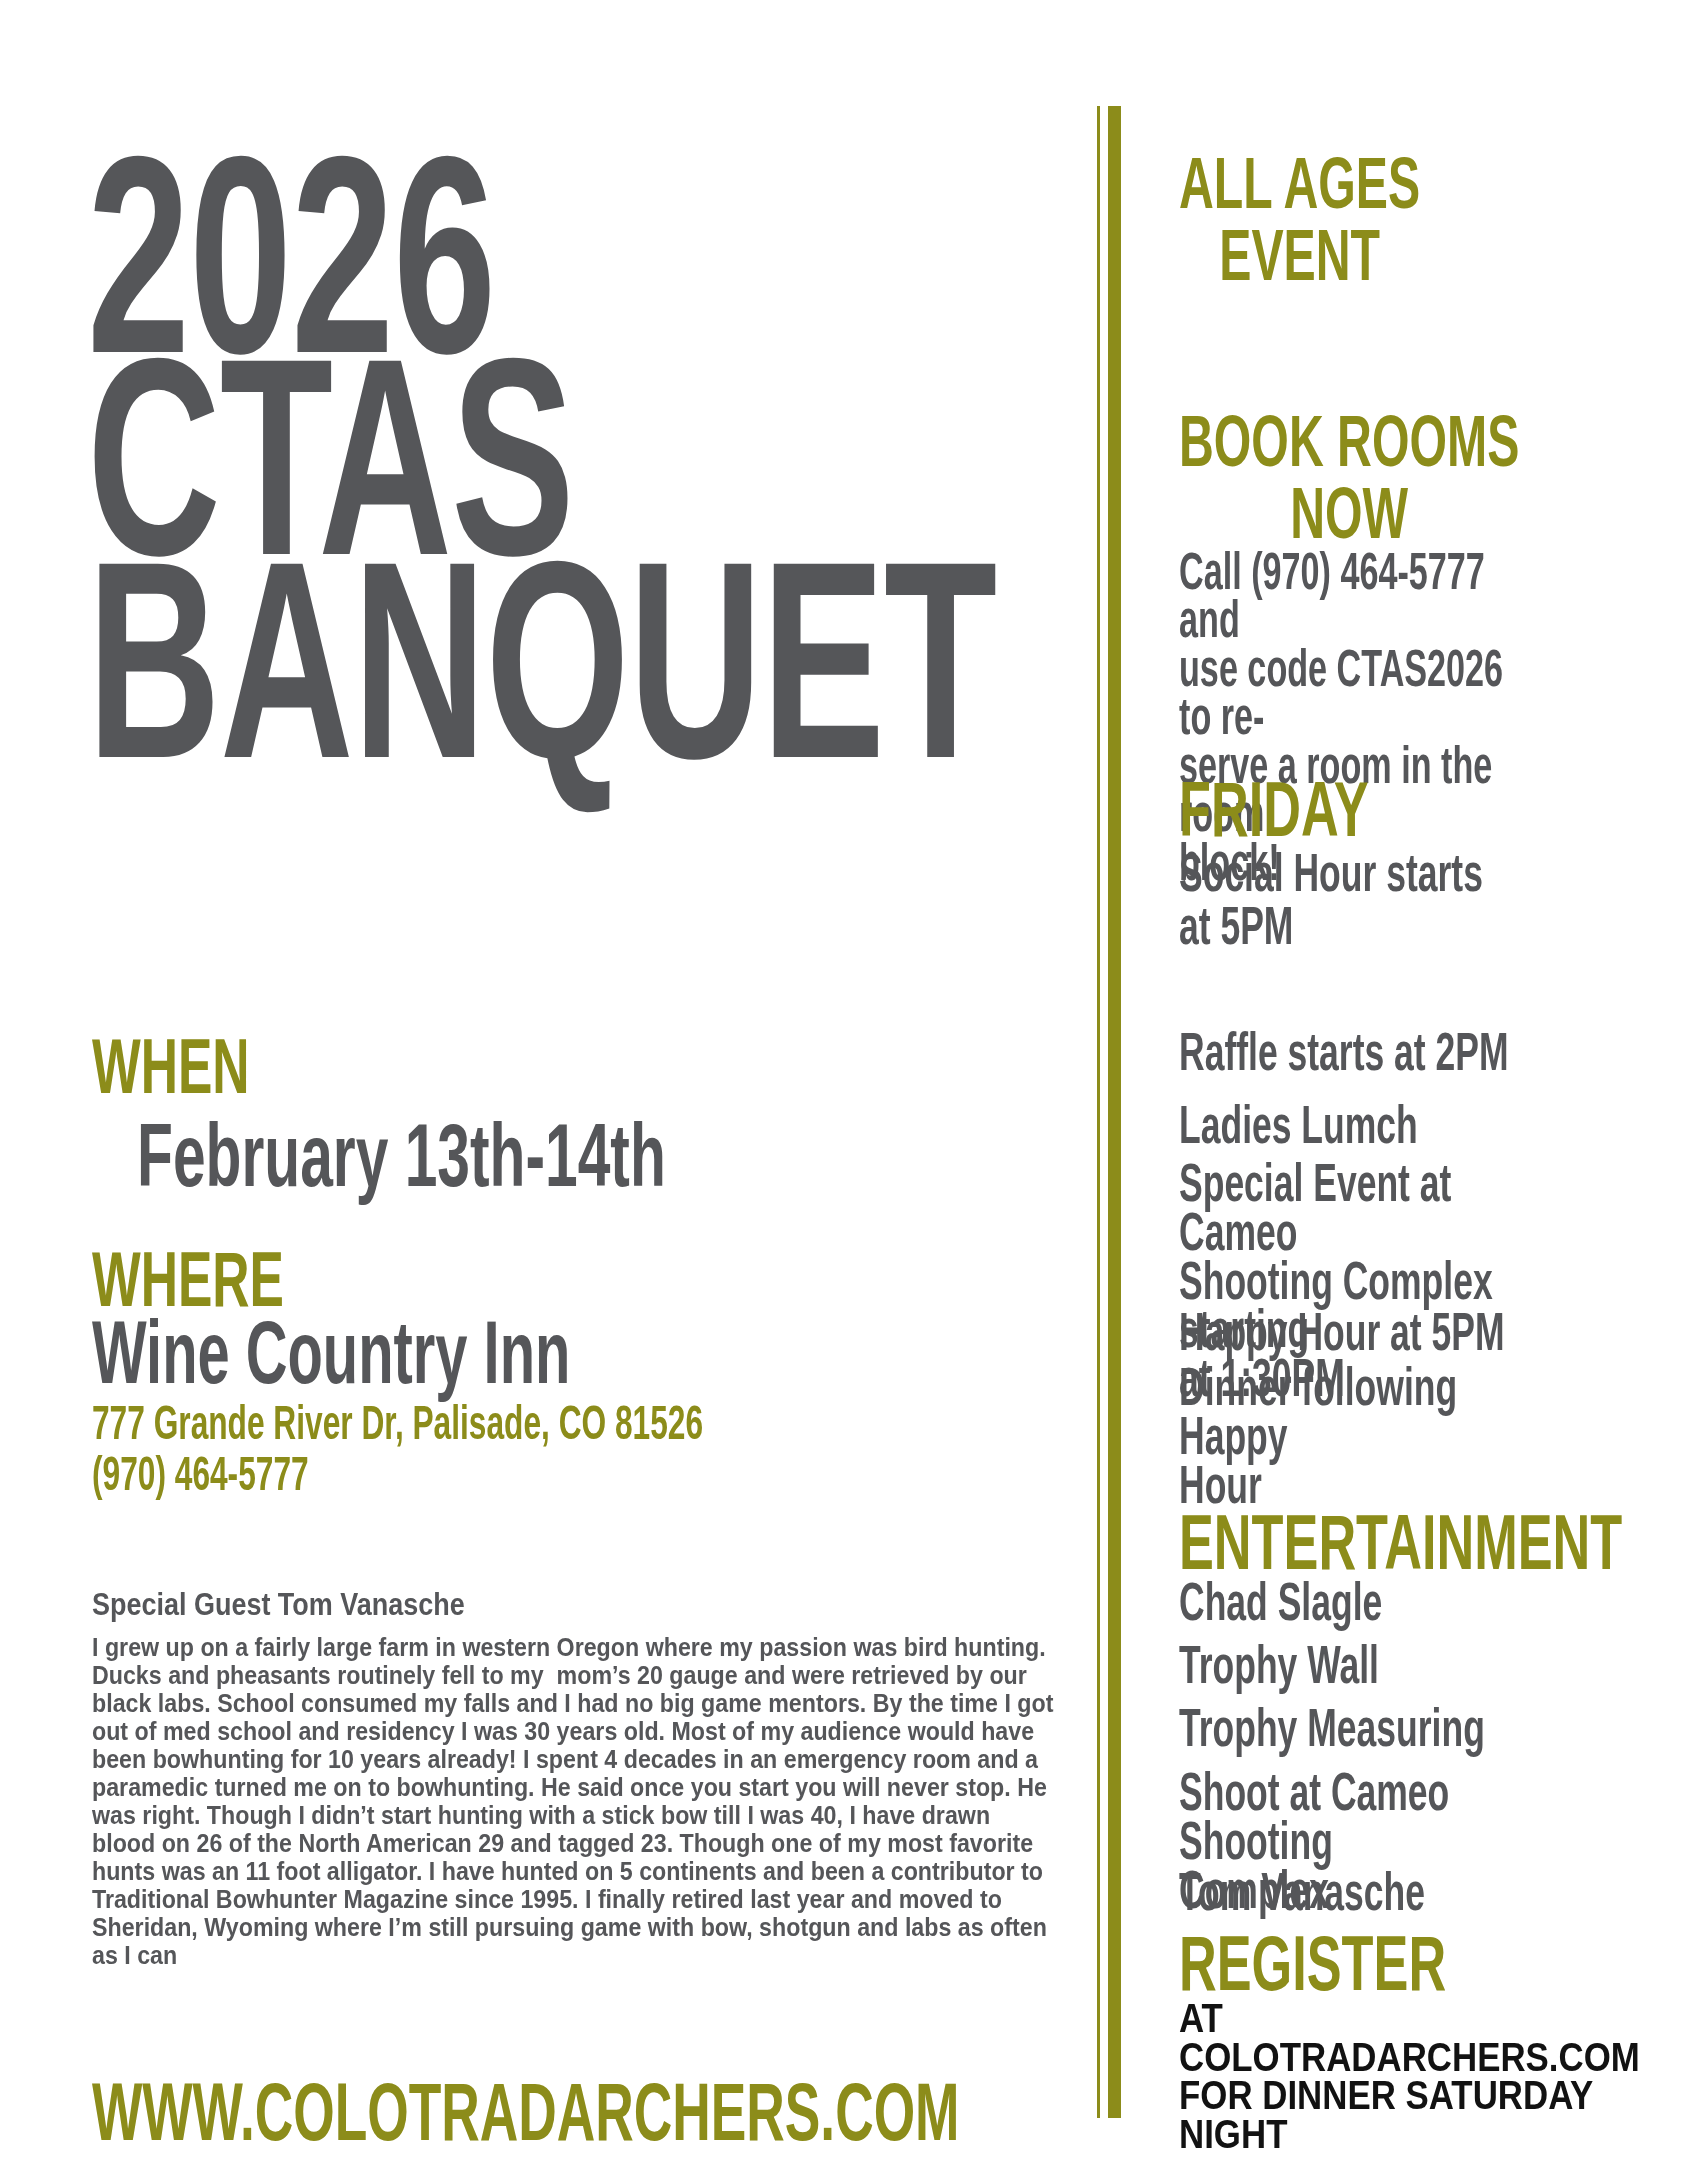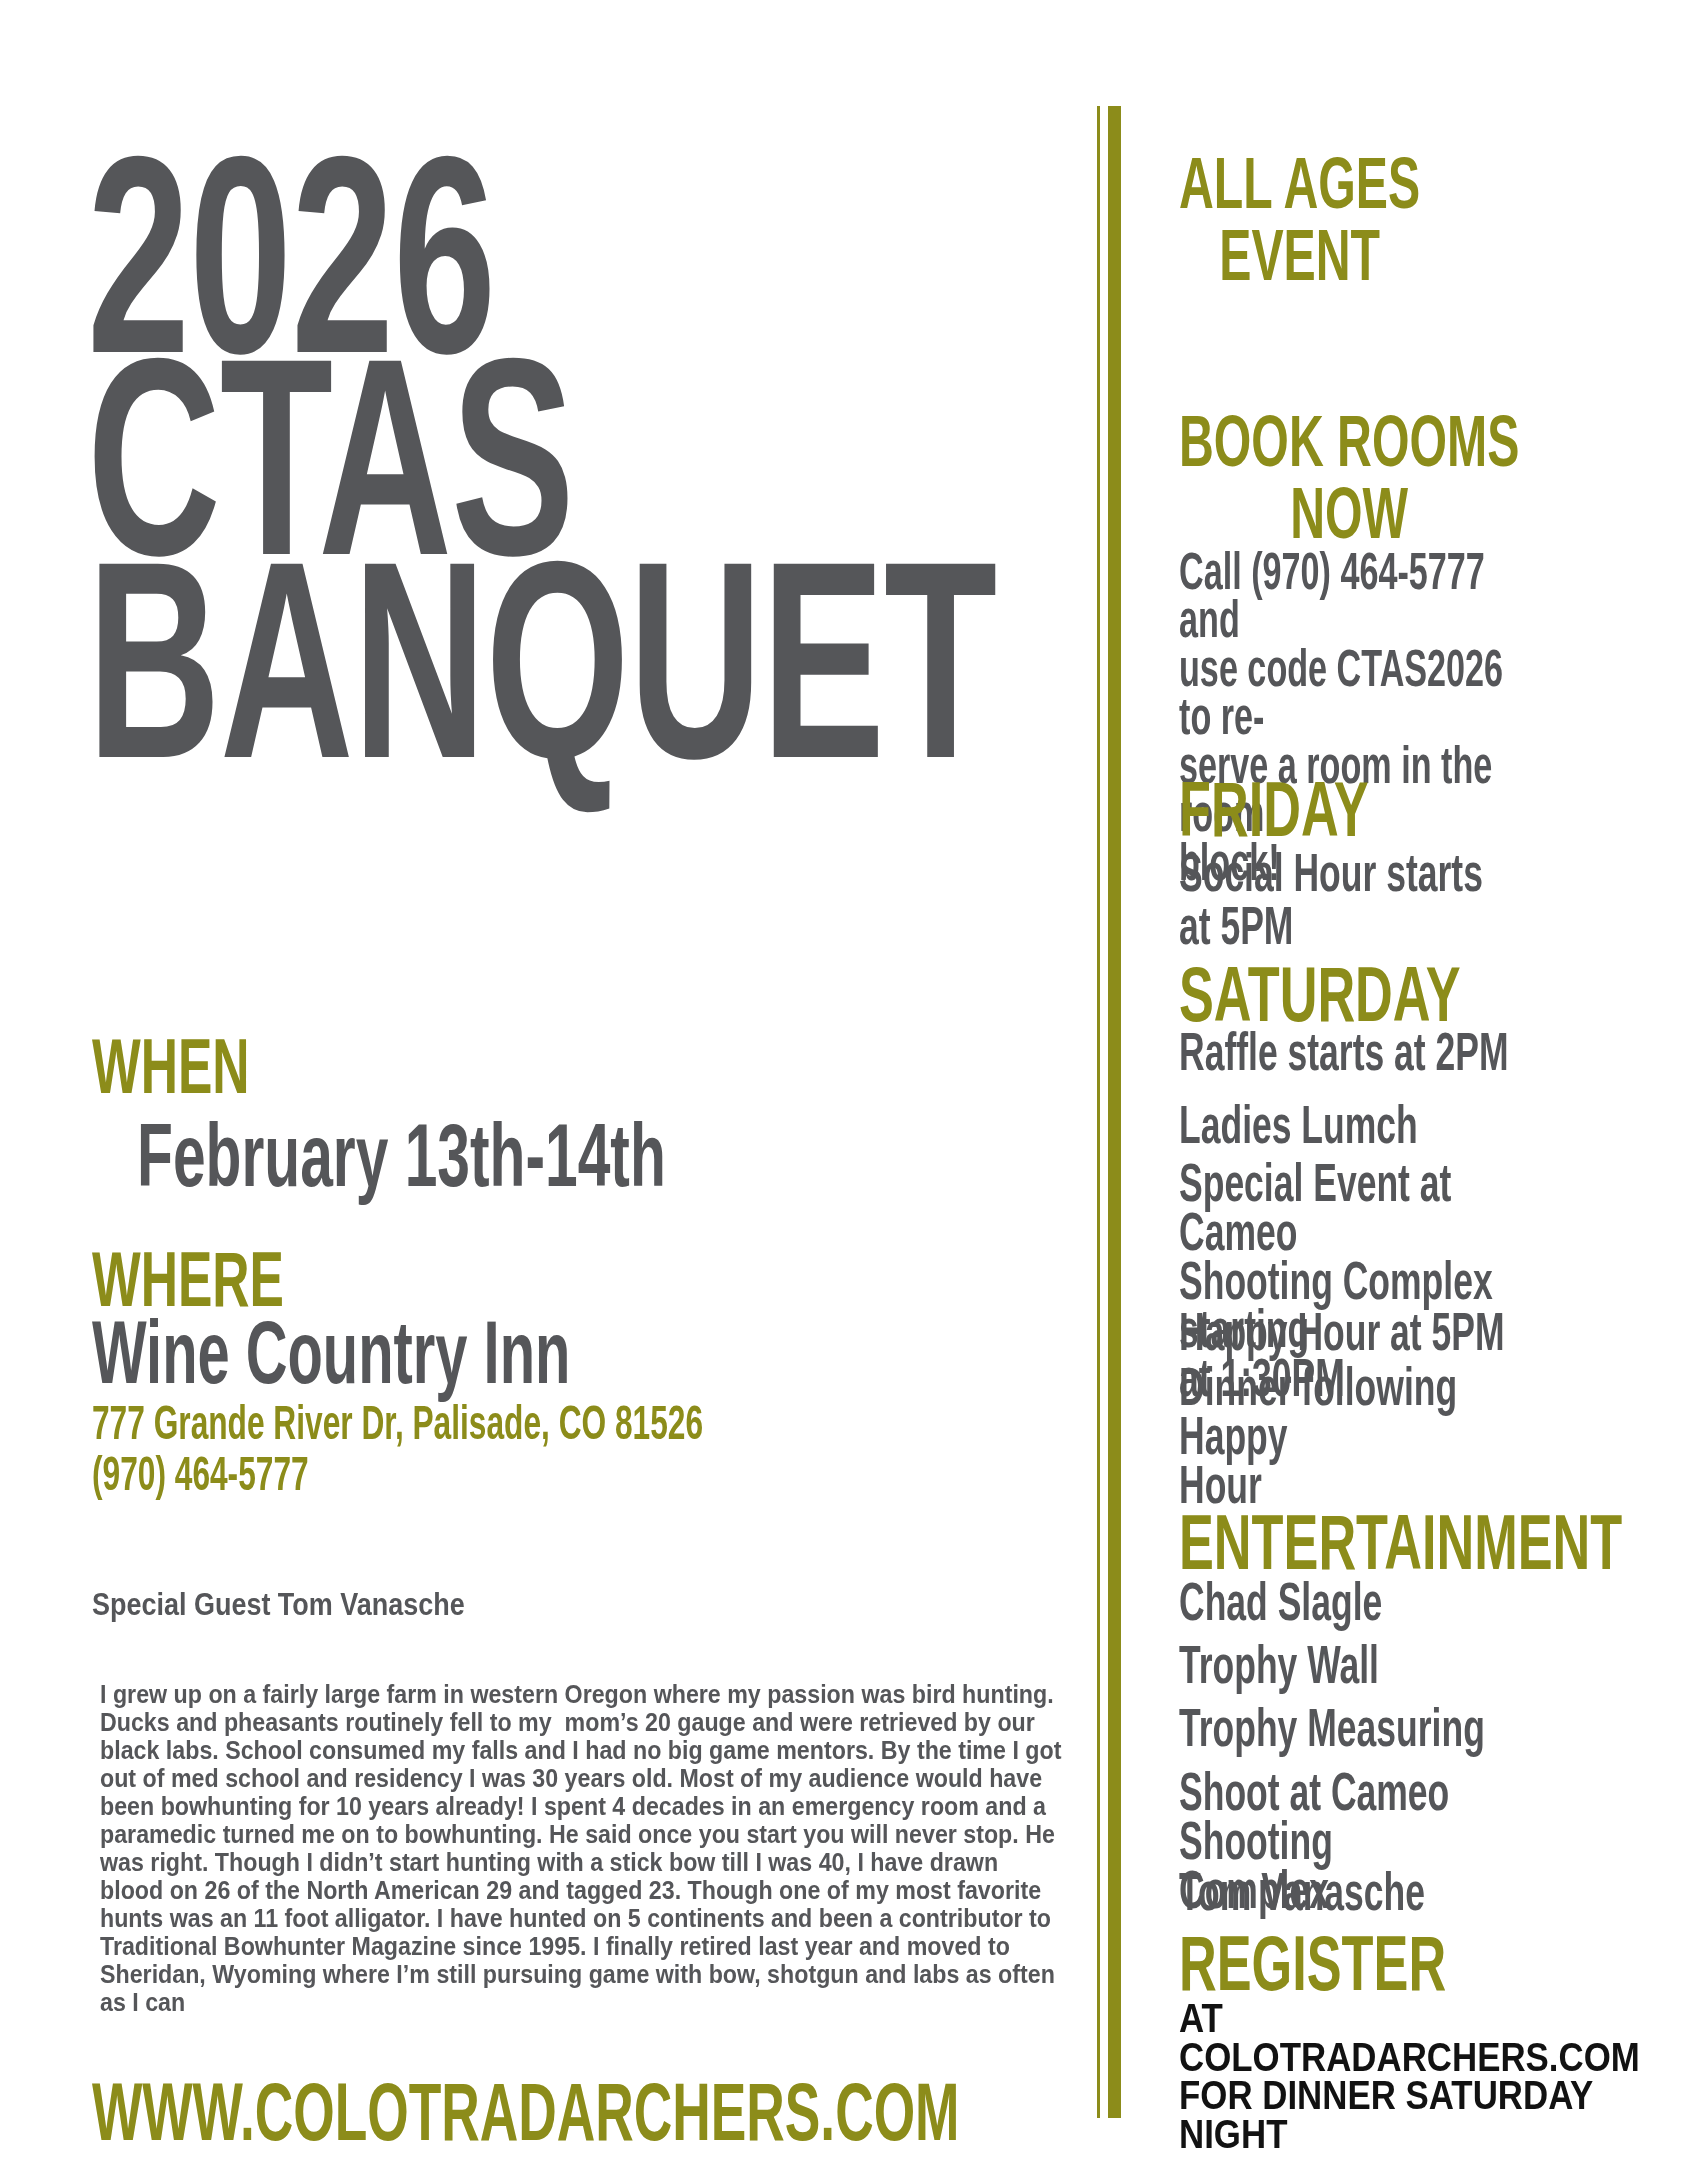--- a/index.html
+++ b/index.html
@@ -64,21 +64,21 @@
   </div>
 
   <div class="abs olive" style="left:92px;top:1450px;font-size:48px;line-height:1;">
     <span class="sx s66">(970) 464-5777</span>
   </div>
 
   <div class="abs gray" style="left:92px;top:1589px;font-size:31px;line-height:1;">
     <span class="sx s87">Special Guest Tom Vanasche</span>
   </div>
 
-  <div class="abs gray" style="left:100px;top:1633px;font-size:26.4px;line-height:1.06;width:1278px;margin-top:47px;">
+  <div class="abs gray" style="left:92px;top:1633px;font-size:26.4px;line-height:1.06;width:1278px;">
     <span class="sx s88">I grew up on a fairly large farm in western Oregon where my passion was bird hunting.
 Ducks and pheasants routinely fell to my  mom’s 20 gauge and were retrieved by our
 black labs. School consumed my falls and I had no big game mentors. By the time I got
 out of med school and residency I was 30 years old. Most of my audience would have
 been bowhunting for 10 years already! I spent 4 decades in an emergency room and a
 paramedic turned me on to bowhunting. He said once you start you will never stop. He
 was right. Though I didn’t start hunting with a stick bow till I was 40, I have drawn
 blood on 26 of the North American 29 and tagged 23. Though one of my most favorite
 hunts was an 11 foot alligator. I have hunted on 5 continents and been a contributor to
 Traditional Bowhunter Magazine since 1995. I finally retired last year and moved to
@@ -108,23 +108,20 @@
   </div>
 
   <div class="abs olive" style="left:1179px;top:770px;font-size:78px;line-height:1;">
     <span class="sx s67">FRIDAY</span>
   </div>
 
   <div class="abs gray" style="left:1179px;top:846px;font-size:53px;line-height:1;">
     <span class="sx s67">Social Hour starts at 5PM</span>
   </div>
 
-  <div class="abs olive" style="left:1179px;top:955px;font-size:78px;line-height:1;">
-    <span class="sx s67">SATURDAY</span>
-  </div>
 
   <div class="abs gray" style="left:1179px;top:1028px;font-size:53px;line-height:.92;">
     <span class="sx s67">Raffle starts at 2PM</span>
   </div>
   <div class="abs gray" style="left:1179px;top:1101px;font-size:53px;line-height:.92;">
     <span class="sx s67">Ladies Lumch</span>
   </div>
   <div class="abs gray" style="left:1179px;top:1159px;font-size:53px;line-height:.92;">
     <span class="sx s67">Special Event at Cameo
 Shooting Complex starting

